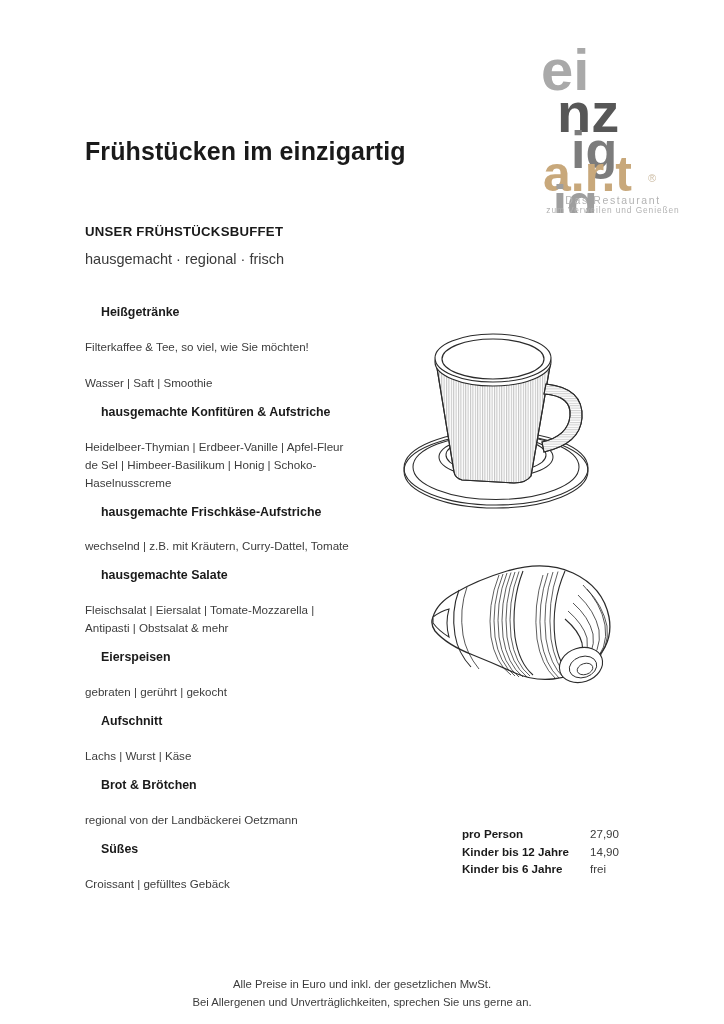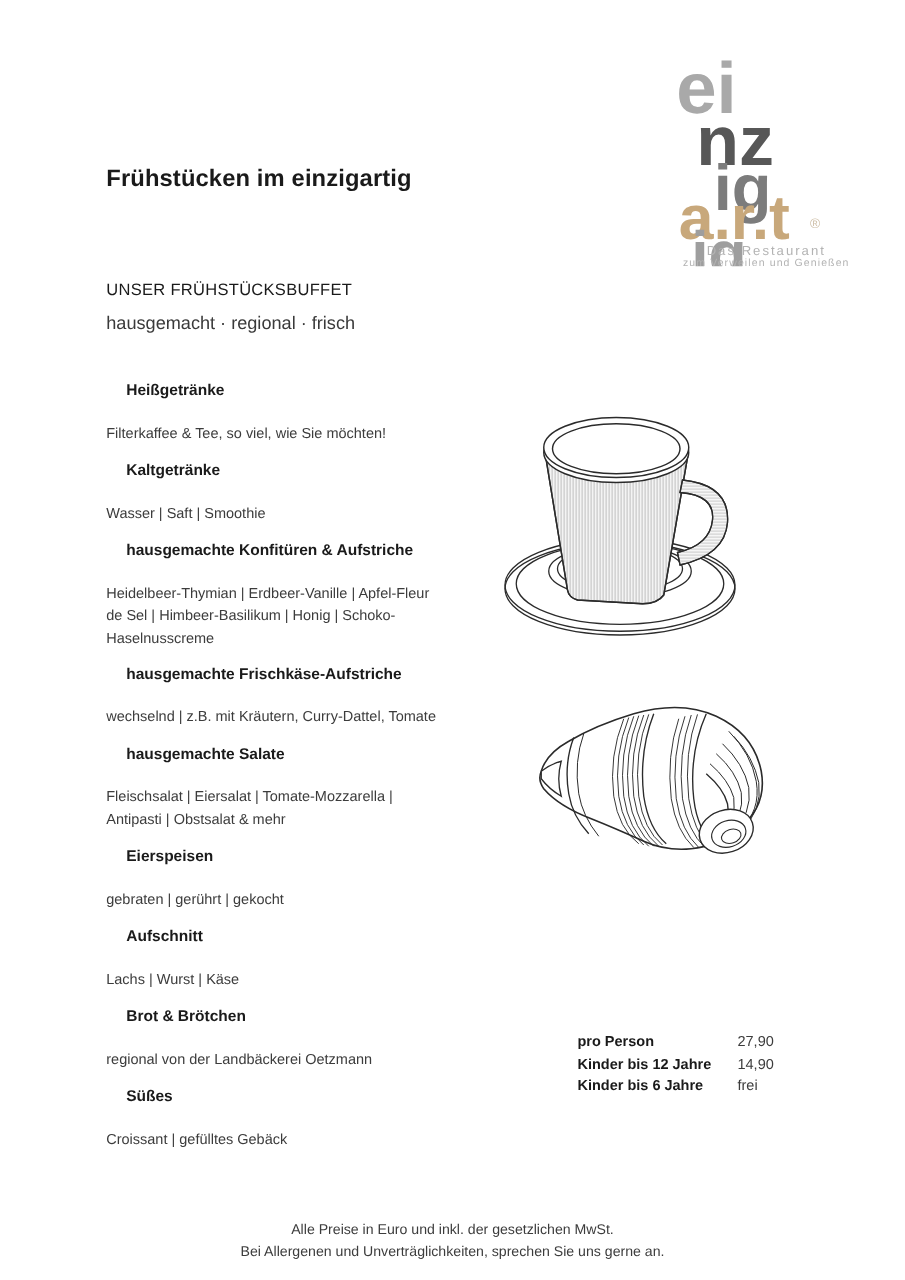--- a/index.html
+++ b/index.html
@@ -25,36 +25,36 @@
     height: 185px;
     text-align: center;
   }
   .logo svg { display: block; }
 
   
   .page-title {
     position: absolute;
     left: 85px;
     top: 120px;
-    font-size: 19px;
+    font-size: 25px;
     font-weight: bold;
     letter-spacing: 0.1px;
     color: #1a1a1a;
   }
 
   
   .intro {
     position: absolute;
     left: 85px;
     top: 224px;
     width: 330px;
   }
   .intro-title {
     font-size: 13.2px;
-    font-weight: normal;
+    font-weight: bold;
     letter-spacing: 0.25px;
     color: #1a1a1a;
   }
   .intro-sub {
     margin-top: 12px;
     font-size: 14.5px;
     font-weight: normal;
     color: #3a3a3a;
   }
 
@@ -160,21 +160,20 @@
   <div class="intro-title">UNSER FRÜHSTÜCKSBUFFET</div>
   <div class="intro-sub">hausgemacht · regional · frisch</div>
 </div>
 
 <div class="menu">
   <div class="menu-section">
     <div class="menu-heading">Heißgetränke</div>
     <div class="menu-items">Filterkaffee &amp; Tee, so viel, wie Sie möchten!</div>
   </div>
   <div class="menu-section">
-    <div class="menu-heading">Kaltgetränke</div>
     <div class="menu-items">Wasser | Saft | Smoothie</div>
   </div>
   <div class="menu-section">
     <div class="menu-heading">hausgemachte Konfitüren &amp; Aufstriche</div>
     <div class="menu-items">Heidelbeer-Thymian | Erdbeer-Vanille | Apfel-Fleur de Sel | Himbeer-Basilikum | Honig | Schoko-Haselnusscreme</div>
   </div>
   <div class="menu-section">
     <div class="menu-heading">hausgemachte Frischkäse-Aufstriche</div>
     <div class="menu-items">wechselnd | z.B. mit Kräutern, Curry-Dattel, Tomate</div>
   </div>

